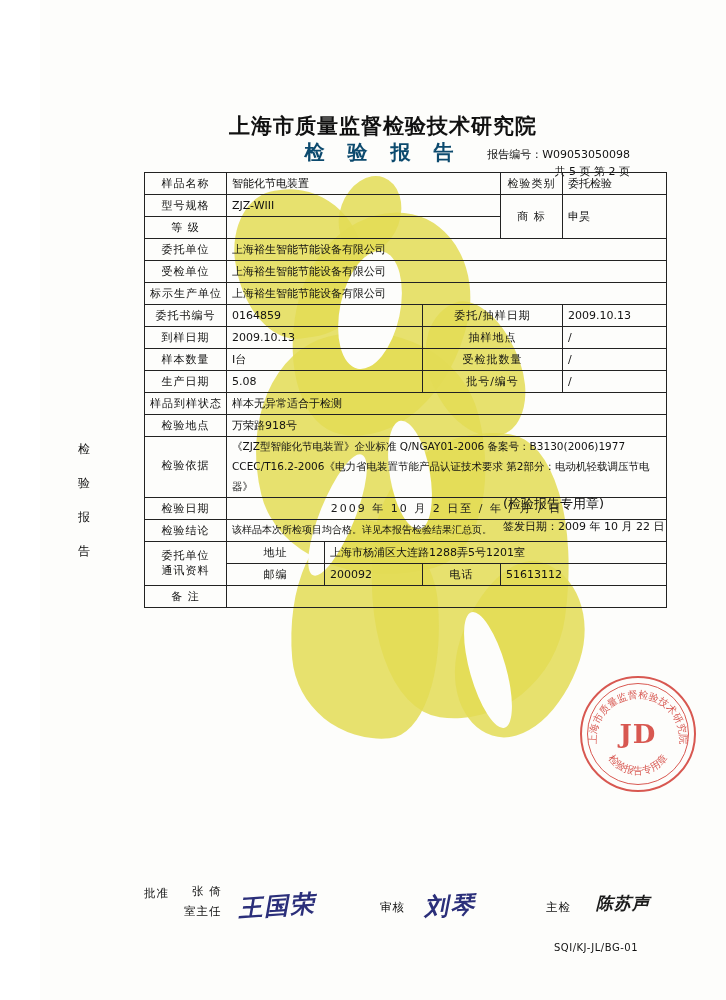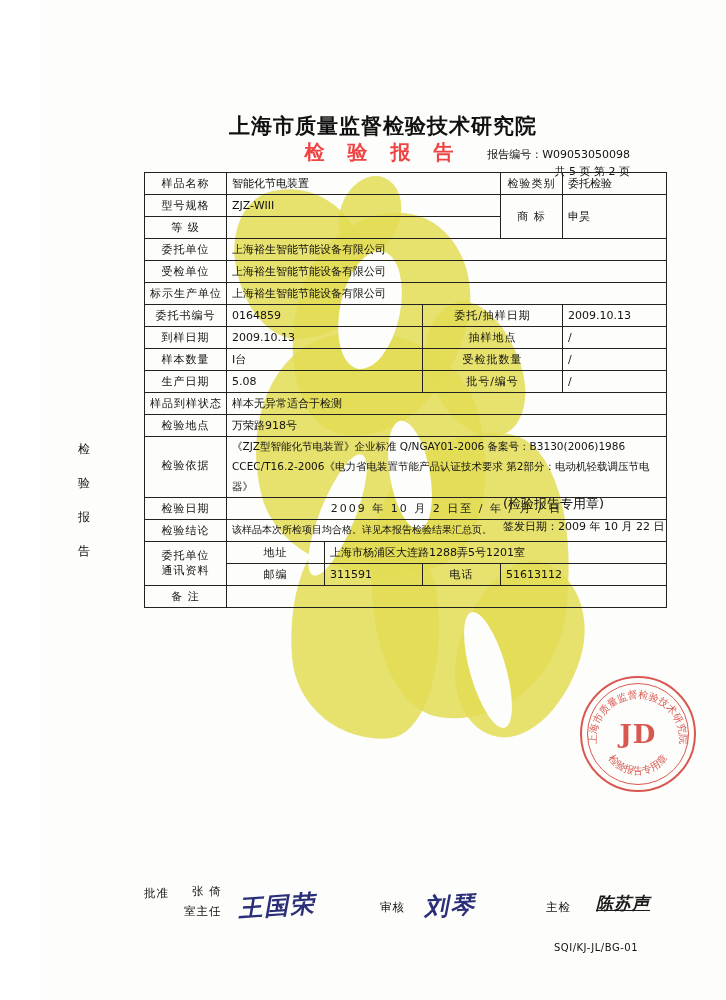--- a/index.html
+++ b/index.html
@@ -101,21 +101,21 @@
   }
   .doc-subtitle {
     position: absolute;
     left: 0; right: 0;
     top: 139px;
     text-align: center;
     font-family: "DejaVu Serif", "Liberation Serif", serif;
     font-size: 20px;
     font-weight: bold;
     letter-spacing: 8px;
-    color: #ef4444;
+    color: #0c4a6e;
   }
   .report-no {
     position: absolute;
     right: 96px;
     top: 147px;
     font-size: 11px;
     color: #111;
     white-space: nowrap;
   }
   .page-count {
@@ -213,21 +213,21 @@
   .handwrite {
     position: absolute;
     font-family: "DejaVu Serif", "Liberation Serif", serif;
     color: #2b2f7a;
     font-style: italic;
     font-weight: bold;
     white-space: nowrap;
   }
   .handwrite.h1 { left: 94px; top: 6px; font-size: 24px; letter-spacing: 2px; transform: rotate(-4deg); }
   .handwrite.h2 { left: 280px; top: 6px; font-size: 24px; letter-spacing: 2px; transform: rotate(-3deg); }
-  .handwrite.h3 { left: 452px; top: 8px; font-size: 17px; letter-spacing: 1px; color: #1b1b1b; text-decoration: underline; }
+  .handwrite.h3 { left: 452px; top: 8px; font-size: 17px; letter-spacing: 1px; color: #1b1b1b; }
 
   .form-code {
     position: absolute;
     right: 88px;
     top: 942px;
     font-size: 10px;
     color: #111;
     z-index: 6;
     letter-spacing: .5px;
   }
@@ -402,21 +402,21 @@
           <td class="lbl">样品到样状态</td>
           <td class="val" colspan="5">样本无异常适合于检测</td>
         </tr>
         <tr>
           <td class="lbl">检验地点</td>
           <td class="val" colspan="5">万荣路918号</td>
         </tr>
         <tr>
           <td class="lbl basis-cell">检验依据</td>
           <td class="val basis-cell" colspan="5">
-            <span class="basis-line">《ZJZ型智能化节电装置》企业标准 Q/NGAY01-2006  备案号：B3130(2006)1986</span>
+            <span class="basis-line">《ZJZ型智能化节电装置》企业标准 Q/NGAY01-2006  备案号：B3130(2006)1977</span>
             <span class="basis-line">CCEC/T16.2-2006《电力省电装置节能产品认证技术要求 第2部分：电动机轻载调压节电器》</span>
           </td>
         </tr>
         <tr>
           <td class="lbl tall-1">检验日期</td>
           <td class="date-row-inner tall-1" colspan="5">2009 年 10 月 2 日至      /   年  /  月  /  日</td>
         </tr>
         <tr>
           <td class="lbl concl-cell">
             <span>检验结论</span>
@@ -430,21 +430,21 @@
         <tr>
           <td class="lbl" rowspan="2">
             <div>委托单位</div>
             <div>通讯资料</div>
           </td>
           <td class="lbl">地址</td>
           <td class="val" colspan="4">上海市杨浦区大连路1288弄5号1201室</td>
         </tr>
         <tr>
           <td class="lbl">邮编</td>
-          <td class="val">311591</td>
+          <td class="val">200092</td>
           <td class="lbl">电话</td>
           <td class="val" colspan="2">51613112</td>
         </tr>
         <tr>
           <td class="lbl remark-cell">备 注</td>
           <td class="val remark-cell" colspan="5"></td>
         </tr>
       </tbody>
     </table>
 

